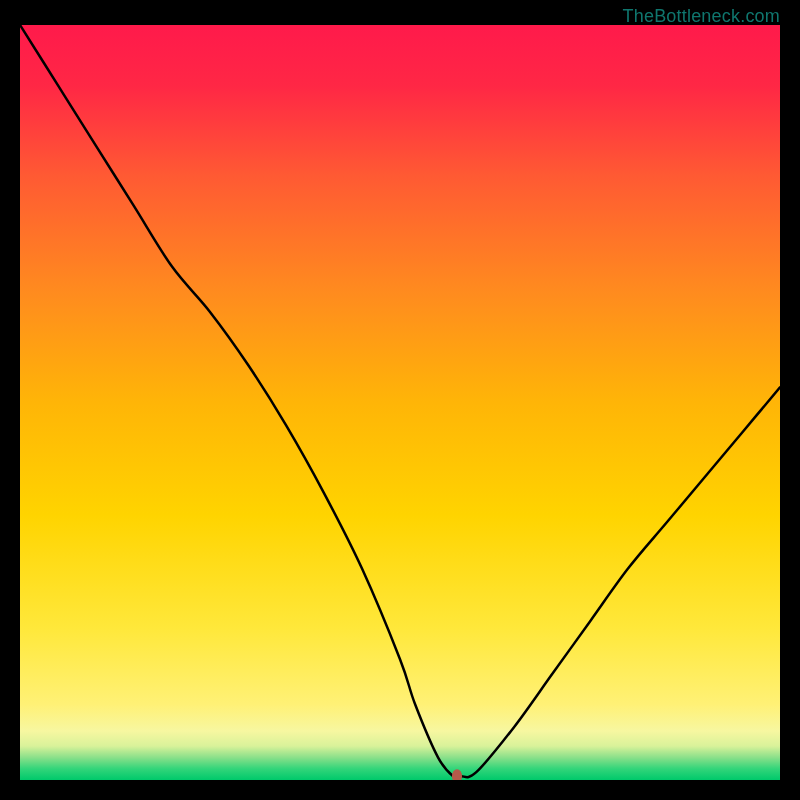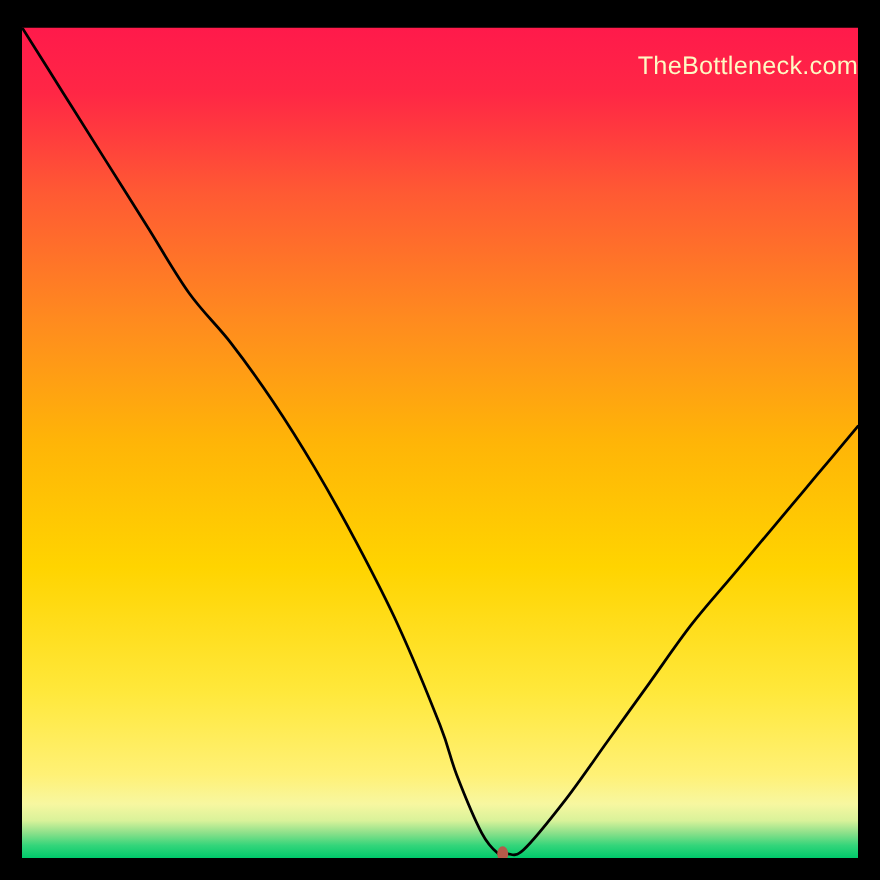--- a/index.html
+++ b/index.html
@@ -8,26 +8,25 @@
     height: 800px;
     background: #000;
     position: relative;
     font-family: Arial, Helvetica, sans-serif;
     overflow: hidden;
   }
   .watermark {
     position: absolute;
     top: 6px;
     right: 20px;
-    color: #fef9c3;
-    font-size: 23px;
+    color: #0f766e;
+    font-size: 18px;
     font-weight: 500;
     z-index: 10;
     letter-spacing: 0.2px;
-    margin-top: 40px;
   }
   .plot-area {
     position: absolute;
     left: 20px;
     top: 25px;
     width: 760px;
     height: 755px;
   }
   .plot-area svg {
     width: 100%;

